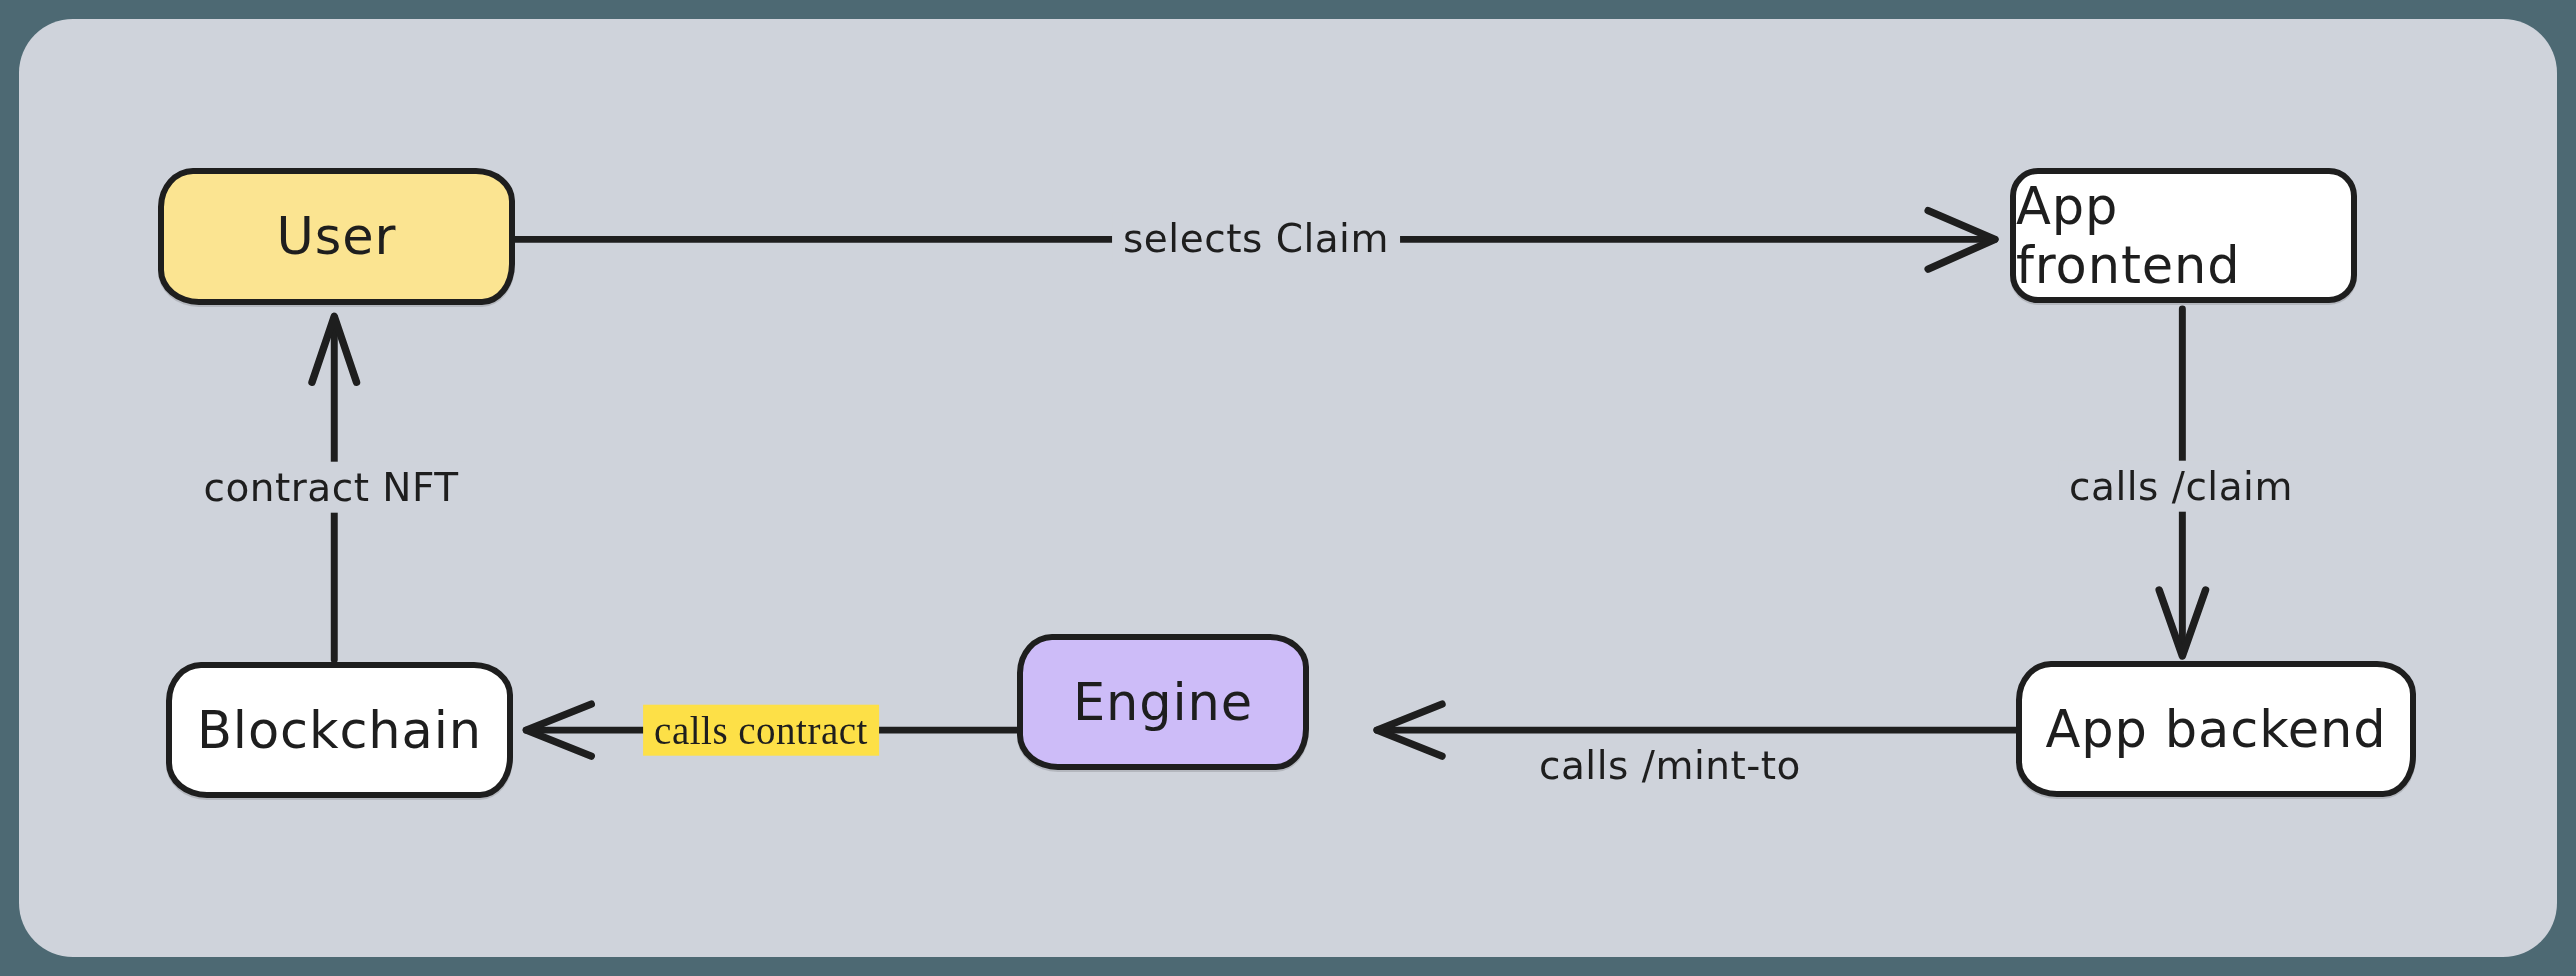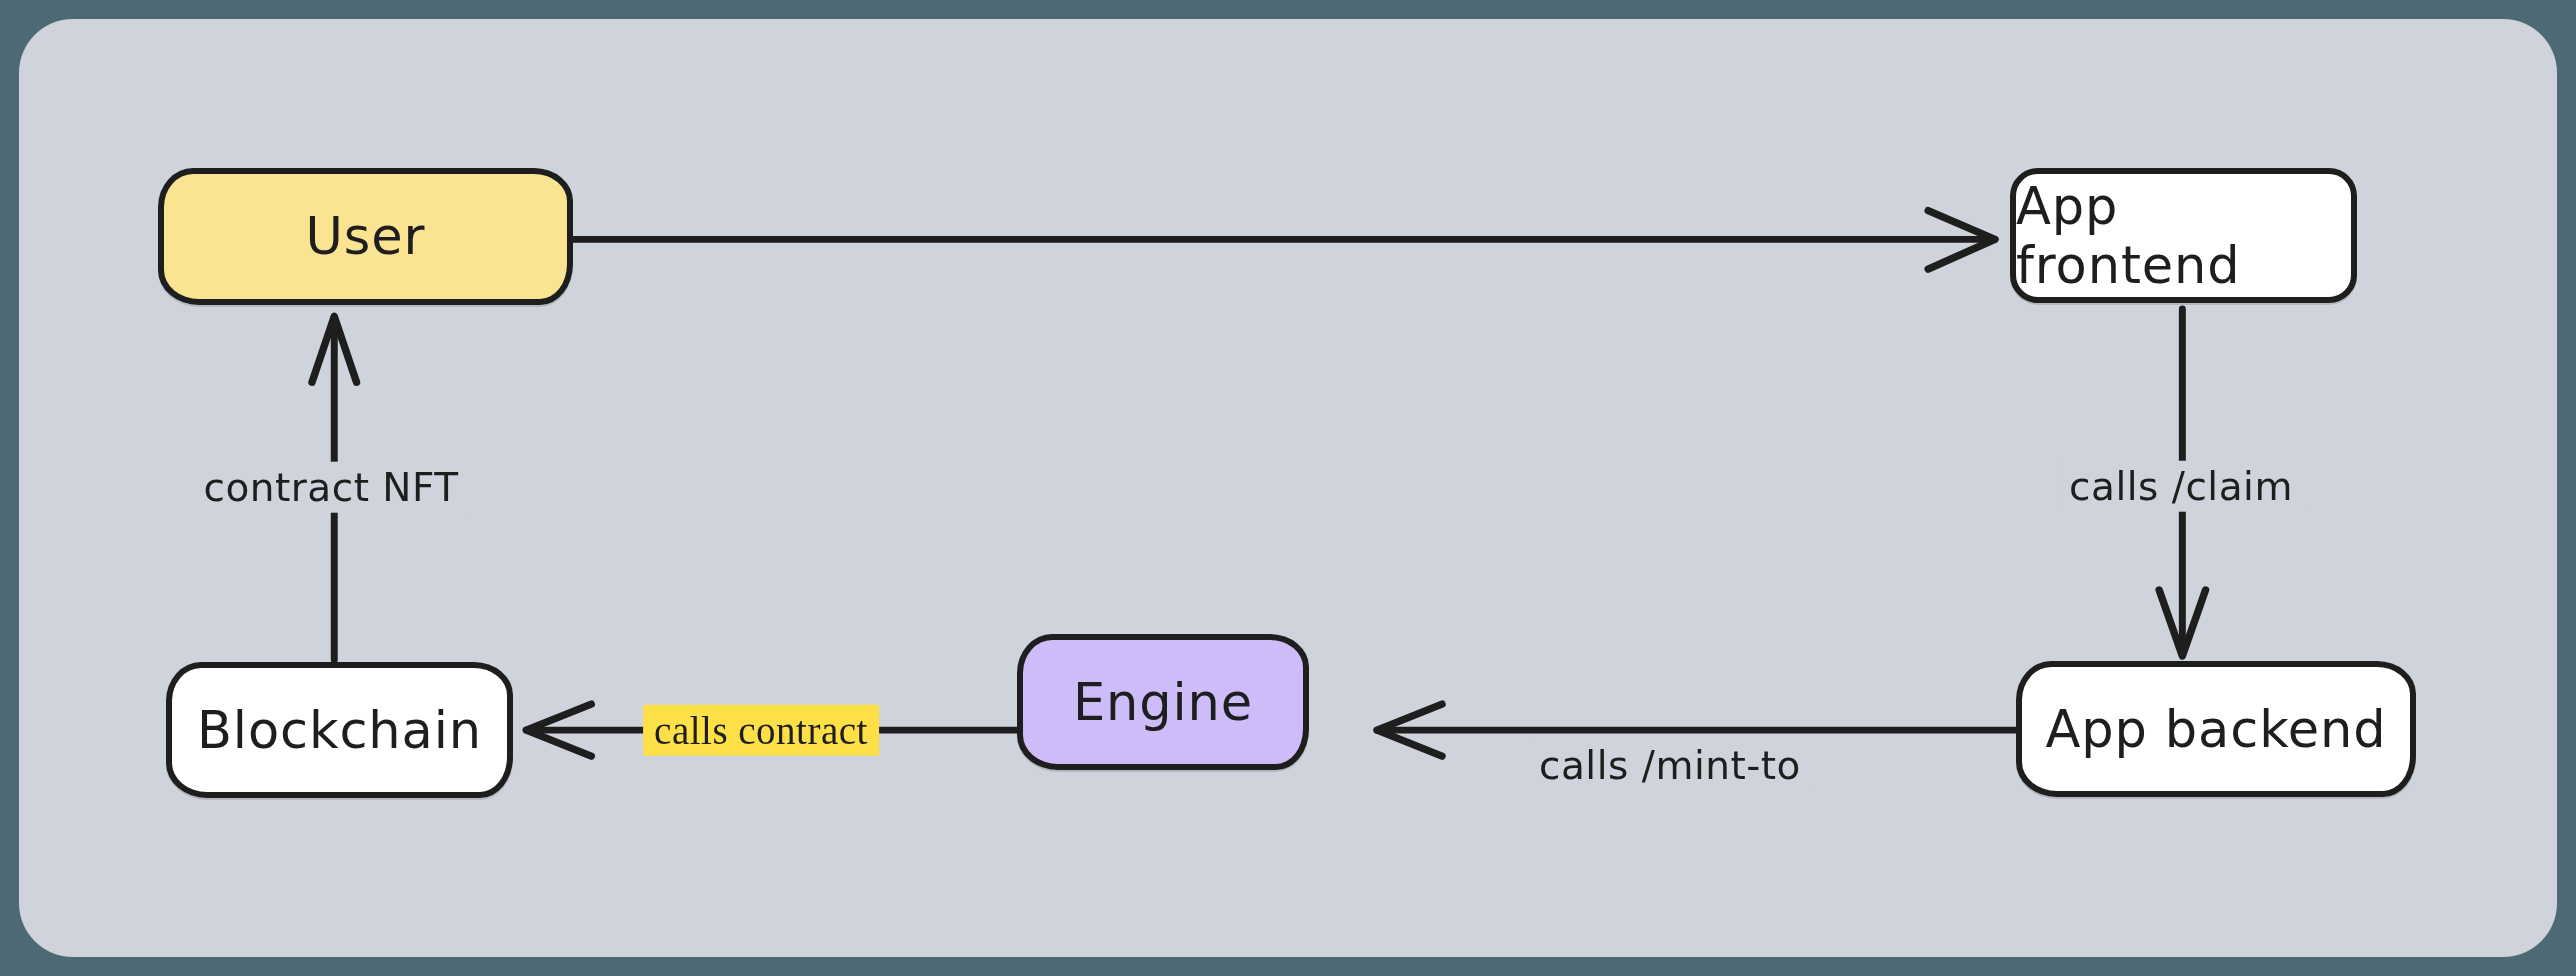--- a/index.html
+++ b/index.html
@@ -37,21 +37,21 @@
     display: flex;
     align-items: center;
     justify-content: center;
     border: 6.5px solid #1E1E1E;
     font-size: 51px;
     letter-spacing: 0.9px;
     color: #1E1E1E;
     border-radius: 35px 39px 33px 41px / 39px 33px 41px 35px;
     box-shadow: 0 1.9px 0 rgba(30,30,30,0.15);
   }
-  .node-user        { left: 158px;  top: 168px; width: 415px; height: 137px; }
+  .node-user        { left: 158px;  top: 168px; width: 357px; height: 137px; }
   .node-frontend    { left: 2010px; top: 168px; width: 347px; height: 135px; }
   .node-blockchain  { left: 166px;  top: 662px; width: 347px; height: 136px; }
   .node-engine      { left: 1017px; top: 634px; width: 292px; height: 136px; }
   .node-backend     { left: 2016px; top: 661px; width: 400px; height: 136px; }
   .edge-label {
     position: absolute;
     transform: translate(-50%, -50%);
     font-size: 39px;
     letter-spacing: 0.5px;
     color: #1E1E1E;
@@ -112,20 +112,21 @@
   </div>
 
   <div class="node node-engine" style="background-color: rgb(205, 188, 248);">
     <span>Engine</span>
   </div>
 
   <div class="node node-blockchain" style="background-color: rgb(255, 255, 255); text-align: right;">
     <span>Blockchain</span>
   </div>
 
+  <div class="edge-label label-selects-claim" style="background-color: rgb(207, 211, 219);">selects Claim</div>
 
   <div class="edge-label label-calls-claim" style="background-color: rgb(207, 211, 219);">calls /claim</div>
 
   <div class="edge-label label-calls-mint-to" style="background-color: rgb(207, 211, 219);">calls /mint-to</div>
 
   <div class="edge-label label-calls-contract" style="background-color: #fde047; font-family: Liberation Serif, serif;">calls contract</div>
 
   <div class="edge-label label-delivers-nft" style="background-color: rgb(207, 211, 219);">contract NFT</div>
 
 </div>

